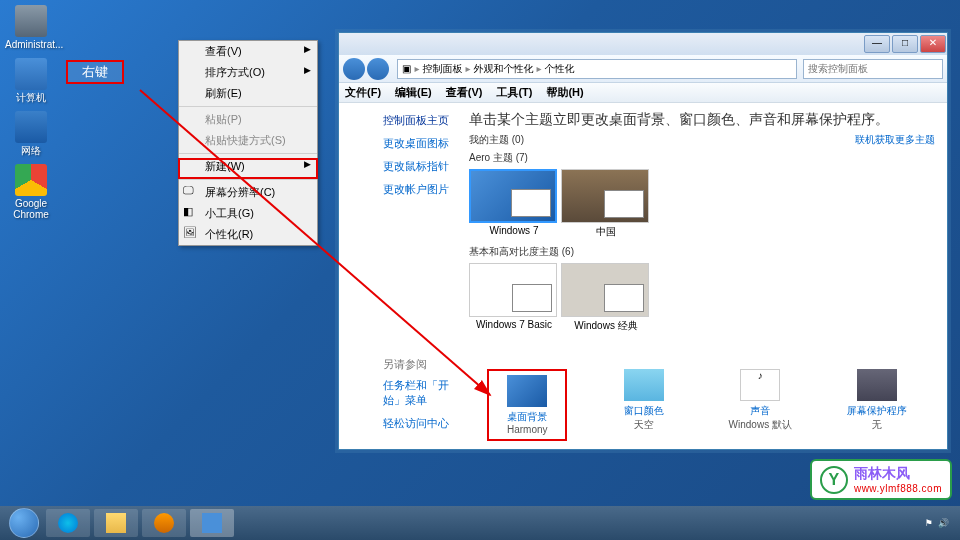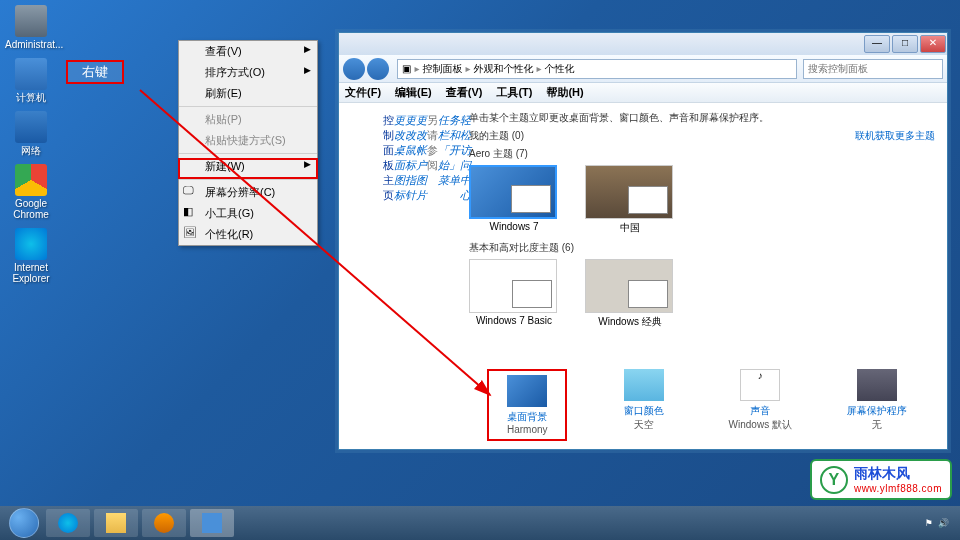--- a/index.html
+++ b/index.html
@@ -42,28 +42,28 @@
 .nav-btn { width:22px; height:22px; border-radius:50%; background:linear-gradient(#4a90d9,#2a6bb5); margin-right:2px; }
 .breadcrumb { flex:1; margin:0 6px; height:20px; border:1px solid #9ab4d0; background:#fff; font-size:10px; display:flex; align-items:center; padding:0 4px; }
 .breadcrumb .sep { margin:0 3px; color:#888; }
 .search-box { width:140px; height:20px; border:1px solid #9ab4d0; background:#fff; font-size:10px; padding:0 4px; color:#888; }
 .menubar { height:20px; background:linear-gradient(#fafcfe,#e6eef6); display:flex; align-items:center; padding:0 6px; font-size:11px; border-bottom:1px solid #d0dbe5; }
 .menubar span { margin-right:14px; cursor:default;font-weight:bold; }
 
 .content { display:flex; height:calc(100% - 70px); }
 .sidebar { width:118px; padding:10px 8px; font-size:11px; }
 .sidebar .sb-title { color:#003399; margin-bottom:8px; }
-.sidebar .sb-link { color:#0066cc; margin-bottom:8px; cursor:pointer;font-style:italic; }
+.sidebar .sb-link { color:#0066cc; margin-bottom:8px; cursor:pointer; }
 .sidebar .sb-gray { color:#777; }
 
 .main { flex:1; padding:8px 12px; overflow:hidden; position:relative; }
 .main h1 { font-size:13px; color:#003399; font-weight:normal; margin-bottom:4px; }
-.main .sub { font-size:10px; color:#333; margin-bottom:0; }
+.main .sub { font-size:14px; color:#333; margin-bottom:0; }
 .section-label { font-size:10px; color:#333; margin:4px 0; }
-.theme-row { display:flex; gap:26px; }
+.theme-row { display:flex; gap:2px; }
 .theme { width:90px; text-align:center; font-size:10px; cursor:pointer; }
 .theme .thumb { width:88px; height:54px; border:1px solid #ccc; background:linear-gradient(135deg,#4a90d9,#1a5aa5); position:relative; margin-bottom:2px; }
 .theme.selected .thumb { border:2px solid #3399ff; }
 .theme .thumb.china { background:linear-gradient(#8b7355,#5a4a3a); }
 .theme .thumb.basic { background:#fff; }
 .theme .thumb.classic { background:#d4d0c8; }
 .thumb .mini-win { position:absolute; bottom:4px; right:4px; width:40px; height:28px; background:#fff; border:1px solid #888; }
 .more-link { float:right; font-size:10px; color:#0066cc; cursor:pointer;text-align:center; }
 .bottom-row { position:absolute; bottom:8px; left:12px; right:12px; display:flex; }
 .bottom-items { flex:1; display:flex; justify-content:space-around; }
@@ -84,21 +84,21 @@
 .taskbar { position:absolute; bottom:0; left:0; right:0; height:34px; background:linear-gradient(#4a6a8a,#2a4a6a); display:flex; align-items:center; padding:0 4px; }
 .start-btn { width:40px; height:34px; display:flex; align-items:center; justify-content:center; cursor:pointer; }
 .start-orb { width:30px; height:30px; border-radius:50%; background:radial-gradient(circle at 30% 30%,#6ab0f0,#2a6bb5); border:1px solid rgba(255,255,255,.3); }
 .task-btn { width:44px; height:28px; margin:0 2px; background:rgba(255,255,255,.15); border-radius:2px; cursor:pointer; display:flex; align-items:center; justify-content:center; }
 .task-btn .ti { width:20px; height:20px; }
 .tray { margin-left:auto; display:flex; align-items:center; gap:6px; color:#fff; font-size:9px; padding-right:6px; }
 
 
 .watermark { position:absolute; bottom:40px; right:8px; background:#fff; border:2px solid #2a9d4a; border-radius:6px; padding:4px 8px; display:flex; align-items:center; gap:6px; }
 .wm-logo { width:28px; height:28px; border:2px solid #2a9d4a; border-radius:50%; display:flex; align-items:center; justify-content:center; color:#2a9d4a; font-weight:bold; }
-.wm-text { font-size:14px; color:#1d4ed8; font-weight:bold; }
+.wm-text { font-size:14px; color:#8b5cf6; font-weight:bold; }
 .wm-url { font-size:10px; color:#e60000; letter-spacing:.5px; }
 </style>
 </head>
 <body>
 
 <div class="desktop-icons">
   <div class="desktop-icon">
       <div class="icon-img i-admin"></div>
       <span>Administrat...</span>
     </div>
@@ -107,25 +107,20 @@
       <span>计算机</span>
     </div>
   <div class="desktop-icon">
       <div class="icon-img i-network"></div>
       <span>网络</span>
     </div>
   <div class="desktop-icon">
       <div class="icon-img i-chrome"></div>
       <span>Google
 Chrome</span>
-    </div>
-  <div class="desktop-icon">
-      <div class="icon-img i-ie"></div>
-      <span>Internet
-Explorer</span>
     </div>
 </div>
 
 <div class="right-click-box">右键</div>
 
 <div class="context-menu">
   <div class="cm-item"><span>查看(V)</span><span class="arrow">▶</span></div>
   <div class="cm-item"><span>排序方式(O)</span><span class="arrow">▶</span></div>
   <div class="cm-item"><span>刷新(E)</span></div>
   <div class="cm-sep"></div>
@@ -163,21 +158,21 @@
     <input class="search-box" placeholder="搜索控制面板" style="">
   </div>
   <div class="menubar">
     <span>文件(F)</span>
     <span>编辑(E)</span>
     <span>查看(V)</span>
     <span>工具(T)</span>
     <span>帮助(H)</span>
   </div>
   <div class="content">
-    <div class="sidebar" style="display:flex;flex-direction:row;padding-left:44px;">
+    <div class="sidebar" style="display:flex;flex-direction:column;padding-left:44px;">
       <div class="sb-title">控制面板主页</div>
       <div class="sb-link">更改桌面图标</div>
       <div class="sb-link">更改鼠标指针</div>
       <div class="sb-link">更改帐户图片</div>
       <div style="flex:1"></div>
       <div class="sb-gray" style="margin-bottom:6px;">另请参阅</div>
       <div class="sb-link">任务栏和「开始」菜单</div>
       <div class="sb-link">轻松访问中心</div>
     </div>
     <div class="main">

